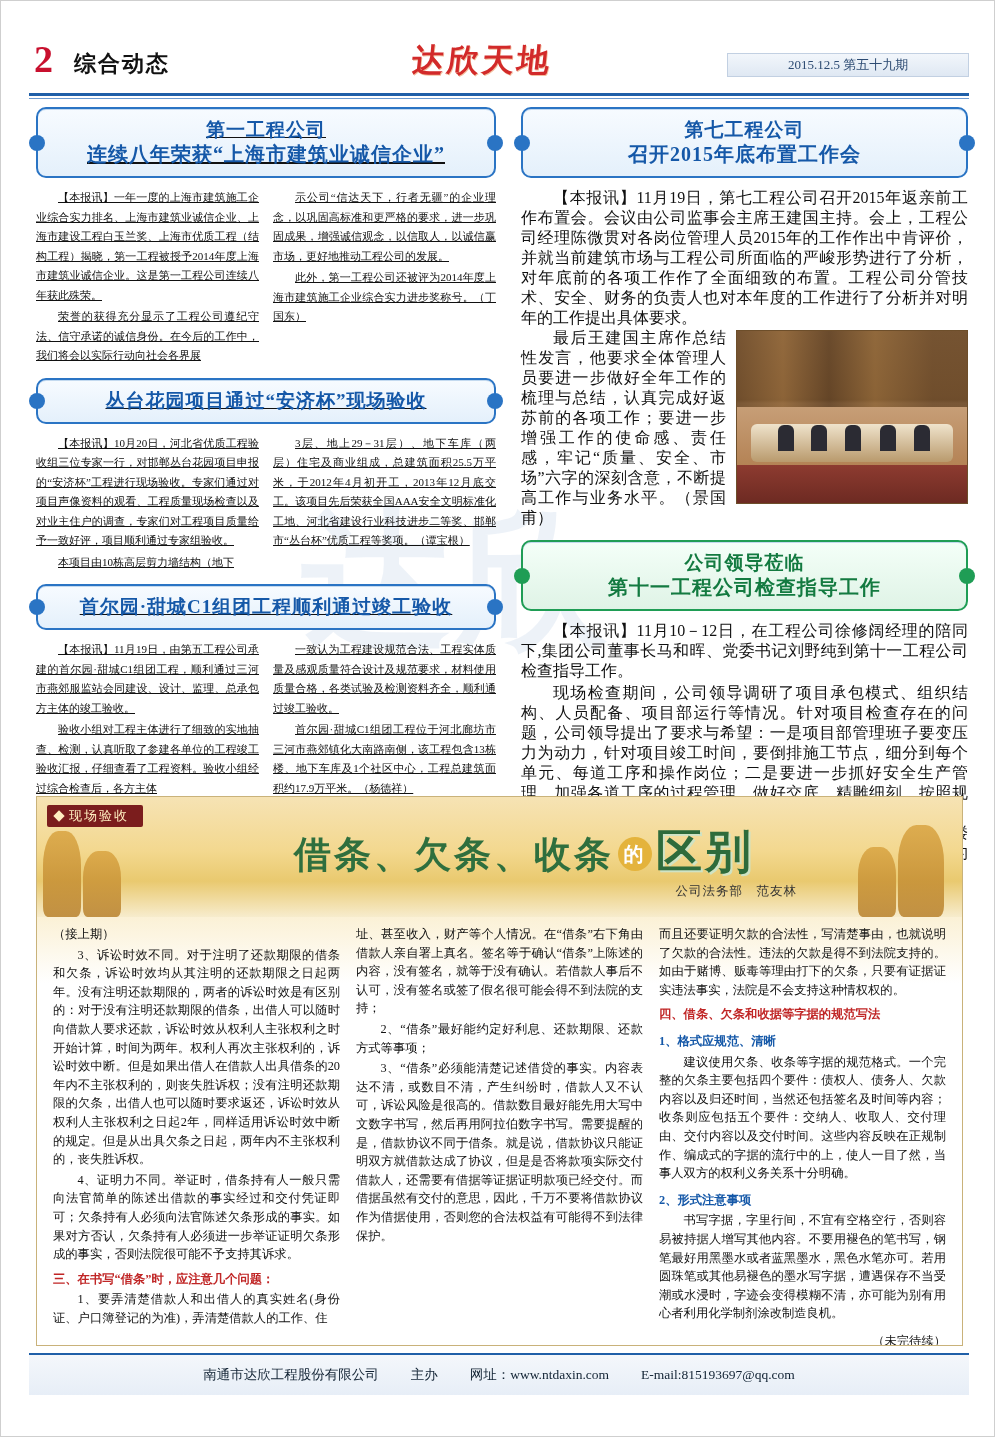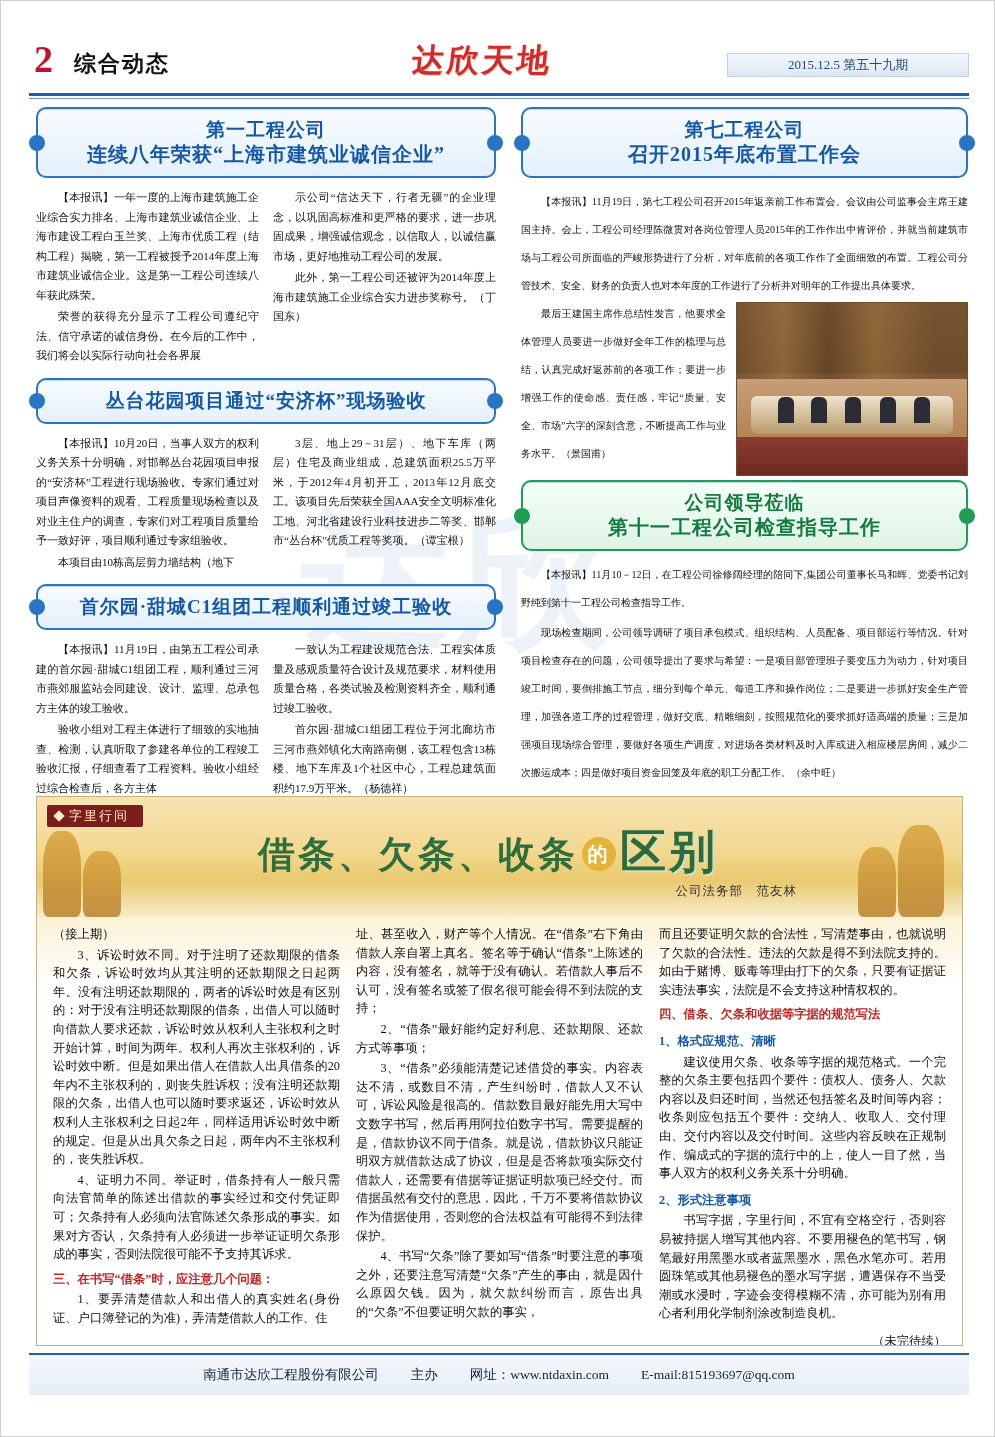--- a/index.html
+++ b/index.html
@@ -46,21 +46,21 @@
     text-align:center;font-size:13px;color:#2c4a72;line-height:22px;
   }
   .rule{
     position:absolute;left:28px;top:92px;width:940px;height:3px;
     background:#1f5fa8;
   }
   .rule.thin{height:1px;top:97px;background:#6d9ad0;}
 
   
   .col{position:absolute;top:106px;}
-  .col-left{left:35px;width:460px;}
+  .col-left{left:35px;width:460px;text-decoration:underline;}
   .col-right{left:520px;width:447px;}
 
   
   .banner{
     position:relative;
     border:2px solid #2a74c4;
     border-radius:10px;
     background:linear-gradient(180deg,#f7fbff,#e4f0fb);
     padding:8px 10px 9px 10px;
     text-align:center;
@@ -83,21 +83,21 @@
   .banner.green .deco-l,.banner.green .deco-r{background:#1f9d55;}
 
   .body-2col{
     display:flex;gap:14px;
     font-size:11px;line-height:19.5px;
     text-align:justify;
     margin-bottom:12px;
   }
   .body-2col > div{flex:1;}
   .body-1col{
-    font-size:10px;line-height:28px;text-align:justify;margin-bottom:12px;
+    font-size:16px;line-height:20px;text-align:justify;margin-bottom:12px;
   }
   p{margin:0 0 0 0;text-indent:2em;}
   p + p{margin-top:2px;}
 
   
   .photo{
     width:230px;height:172px;
     float:right;margin:2px 0 6px 10px;
     background:
       linear-gradient(180deg,#b28a5e 0%,#8a6338 38%,#7d5a33 40%,#c8a079 42%,#a8713f 100%);
@@ -151,20 +151,21 @@
   }
   .tag:before{
     content:"";position:absolute;left:8px;top:7px;width:8px;height:8px;
     background:#ffeec0;transform:rotate(45deg);
   }
   .feature-title{
     position:absolute;left:0;top:24px;width:902px;text-align:center;
     font-size:37px;font-weight:bold;letter-spacing:3px;
     color:#2f6f3e;
     font-family:"Liberation Serif",serif;
+    padding-left:36px;
   }
   .feature-title .cir{
     display:inline-block;width:34px;height:34px;line-height:34px;
     border-radius:50%;background:#e4b33c;color:#fff;font-size:20px;
     vertical-align:6px;margin:0 4px;
   }
   .feature-title .big{
     color:#2e6b3b;font-size:46px;
     text-shadow:2px 2px 0 #cfe3c4;
   }
@@ -238,21 +239,21 @@
     </div>
 
     <div class="banner">
       <span class="deco-l"></span>
       <span class="deco-r"></span>
       <h2>丛台花园项目通过“安济杯”现场验收</h2>
     </div>
 
     <div class="body-2col">
       <div>
-        <p>【本报讯】10月20日，当事人双方的权利义务关系十分明确，对邯郸丛台花园项目申报的“安济杯”工程进行现场验收。专家们通过对项目声像资料的观看、工程质量现场检查以及对业主住户的调查，专家们对工程项目质量给予一致好评，项目顺利通过专家组验收。</p>
+        <p>【本报讯】10月20日，河北省优质工程验收组三位专家一行，对邯郸丛台花园项目申报的“安济杯”工程进行现场验收。专家们通过对项目声像资料的观看、工程质量现场检查以及对业主住户的调查，专家们对工程项目质量给予一致好评，项目顺利通过专家组验收。</p>
         <p>本项目由10栋高层剪力墙结构（地下</p>
       </div>
       <div>
         <p>3层、地上29－31层）、地下车库（两层）住宅及商业组成，总建筑面积25.5万平米，于2012年4月初开工，2013年12月底交工。该项目先后荣获全国AAA安全文明标准化工地、河北省建设行业科技进步二等奖、邯郸市“丛台杯”优质工程等奖项。（谭宝根）</p>
       </div>
     </div>
 
     <div class="banner">
       <span class="deco-l"></span>
       <span class="deco-r"></span>
@@ -307,40 +308,39 @@
       <p>现场检查期间，公司领导调研了项目承包模式、组织结构、人员配备、项目部运行等情况。针对项目检查存在的问题，公司领导提出了要求与希望：一是项目部管理班子要变压力为动力，针对项目竣工时间，要倒排施工节点，细分到每个单元、每道工序和操作岗位；二是要进一步抓好安全生产管理，加强各道工序的过程管理，做好交底、精雕细刻，按照规范化的要求抓好适高端的质量；三是加强项目现场综合管理，要做好各项生产调度，对进场各类材料及时入库或进入相应楼层房间，减少二次搬运成本；四是做好项目资金回笼及年底的职工分配工作。（余中旺）</p>
     </div>
   </div>
 
   <div class="feature">
     <div class="feature-banner">
       <div class="wheat" style="left:6px;height:86px;"></div>
       <div class="wheat" style="left:46px;height:66px;"></div>
       <div class="wheat" style="right:18px;height:92px;width:46px;"></div>
       <div class="wheat" style="right:66px;height:70px;"></div>
-      <div class="tag">字里行间</div>
+      <div class="tag">现场验收</div>
       <div class="feature-title">
         <span>借条、欠条、收条</span><span class="cir">的</span><span class="big">区别</span>
       </div>
       <div class="byline">公司法务部　范友林</div>
     </div>
 
     <div class="feature-body">
       <div>
         <p style="text-indent:0">（接上期）</p>
         <p>3、诉讼时效不同。对于注明了还款期限的借条和欠条，诉讼时效均从其注明的还款期限之日起两年。没有注明还款期限的，两者的诉讼时效是有区别的：对于没有注明还款期限的借条，出借人可以随时向借款人要求还款，诉讼时效从权利人主张权利之时开始计算，时间为两年。权利人再次主张权利的，诉讼时效中断。但是如果出借人在借款人出具借条的20年内不主张权利的，则丧失胜诉权；没有注明还款期限的欠条，出借人也可以随时要求返还，诉讼时效从权利人主张权利之日起2年，同样适用诉讼时效中断的规定。但是从出具欠条之日起，两年内不主张权利的，丧失胜诉权。</p>
         <p>4、证明力不同。举证时，借条持有人一般只需向法官简单的陈述出借款的事实经过和交付凭证即可；欠条持有人必须向法官陈述欠条形成的事实。如果对方否认，欠条持有人必须进一步举证证明欠条形成的事实，否则法院很可能不予支持其诉求。</p>
         <p class="sub-red">三、在书写“借条”时，应注意几个问题：</p>
         <p>1、要弄清楚借款人和出借人的真实姓名(身份证、户口簿登记的为准)，弄清楚借款人的工作、住</p>
       </div>
       <div>
         <p style="text-indent:0">址、甚至收入，财产等个人情况。在“借条”右下角由借款人亲自署上真名。签名等于确认“借条”上陈述的内容，没有签名，就等于没有确认。若借款人事后不认可，没有签名或签了假名很可能会得不到法院的支持；</p>
         <p>2、“借条”最好能约定好利息、还款期限、还款方式等事项；</p>
         <p>3、“借条”必须能清楚记述借贷的事实。内容表达不清，或数目不清，产生纠纷时，借款人又不认可，诉讼风险是很高的。借款数目最好能先用大写中文数字书写，然后再用阿拉伯数字书写。需要提醒的是，借款协议不同于借条。就是说，借款协议只能证明双方就借款达成了协议，但是是否将款项实际交付借款人，还需要有借据等证据证明款项已经交付。而借据虽然有交付的意思，因此，千万不要将借款协议作为借据使用，否则您的合法权益有可能得不到法律保护。</p>
-        <p>4、书写“欠条”除了要如写“借条”时要注意的事项之外，还要注意写清楚“欠条”产生的事由，就是因什么原因欠钱。因为，就欠款纠纷而言，原告出具的“欠条”不但要证明欠款的事实，</p>
       </div>
       <div>
         <p style="text-indent:0">而且还要证明欠款的合法性，写清楚事由，也就说明了欠款的合法性。违法的欠款是得不到法院支持的。如由于赌博、贩毒等理由打下的欠条，只要有证据证实违法事实，法院是不会支持这种情权权的。</p>
         <p class="sub-red">四、借条、欠条和收据等字据的规范写法</p>
         <p class="sub-blue">1、格式应规范、清晰</p>
         <p>建议使用欠条、收条等字据的规范格式。一个完整的欠条主要包括四个要件：债权人、债务人、欠款内容以及归还时间，当然还包括签名及时间等内容；收条则应包括五个要件：交纳人、收取人、交付理由、交付内容以及交付时间。这些内容反映在正规制作、编成式的字据的流行中的上，使人一目了然，当事人双方的权利义务关系十分明确。</p>
         <p class="sub-blue">2、形式注意事项</p>
         <p>书写字据，字里行间，不宜有空格空行，否则容易被持据人增写其他内容。不要用褪色的笔书写，钢笔最好用黑墨水或者蓝黑墨水，黑色水笔亦可。若用圆珠笔或其他易褪色的墨水写字据，遭遇保存不当受潮或水浸时，字迹会变得模糊不清，亦可能为别有用心者利用化学制剂涂改制造良机。</p>
         <p class="end-note">（未完待续）</p>
       </div>

